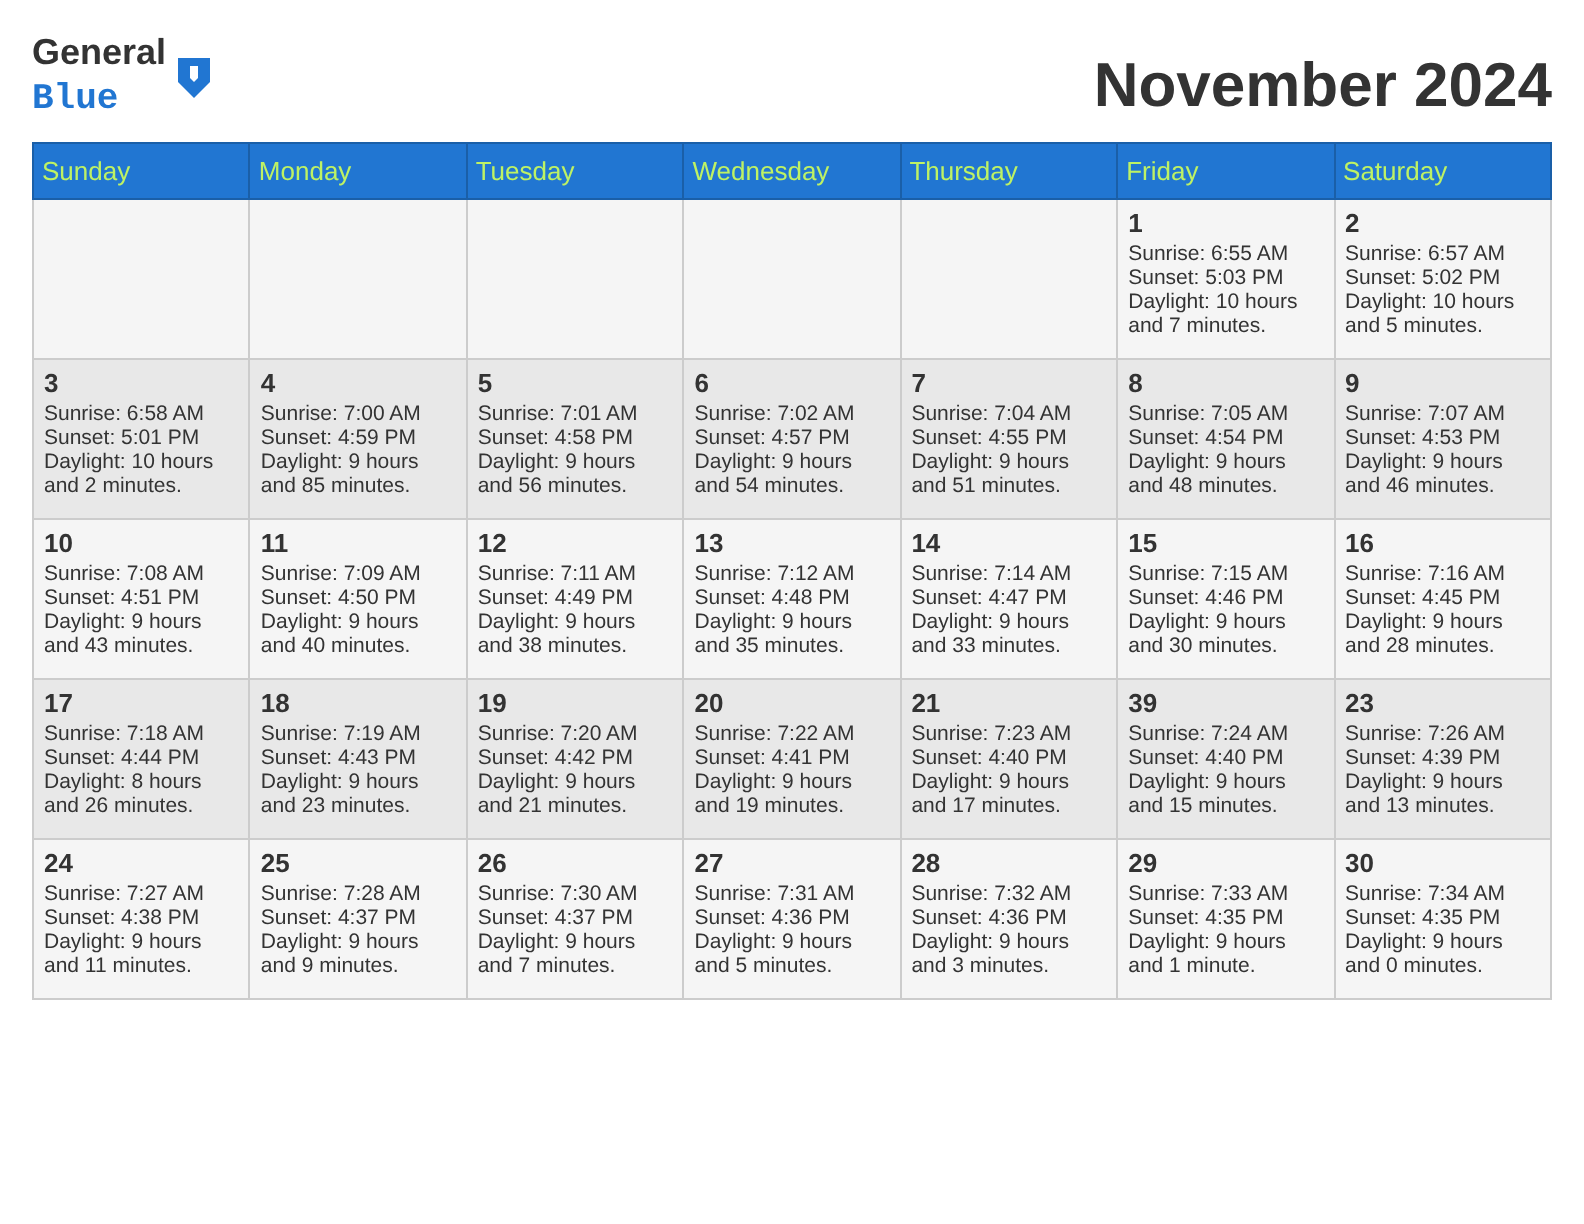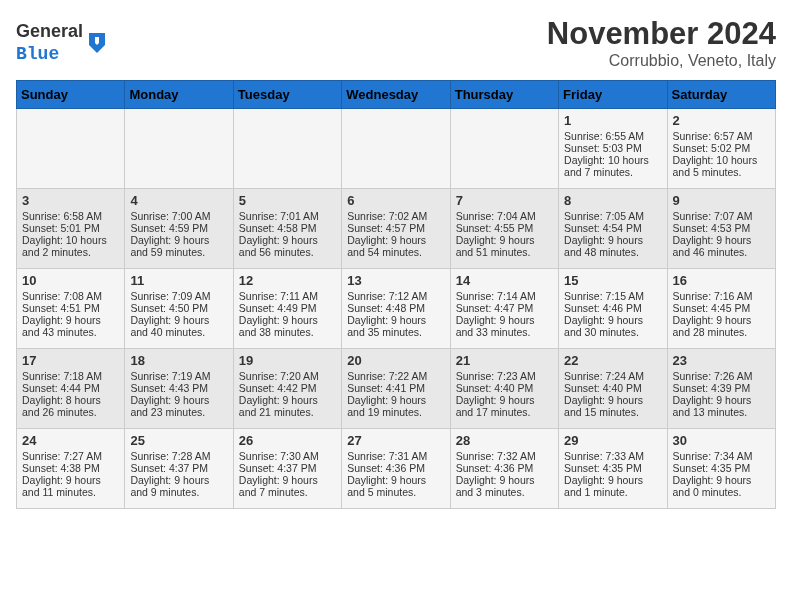--- a/index.html
+++ b/index.html
@@ -6,21 +6,21 @@
     body {
       font-family: Arial, sans-serif;
       background: #fff;
       width: 792px;
       min-height: 612px;
       padding: 16px;
     }
     .header-area {
       display: flex;
       justify-content: space-between;
-      align-items: center;
+      align-items: flex-end;
       margin-bottom: 10px;
     }
     .logo {
       display: flex;
       align-items: center;
     }
     .logo-text {
       font-size: 18px;
       font-weight: bold;
       line-height: 1.2;
@@ -44,24 +44,24 @@
       font-size: 16px;
       color: #555;
     }
     table {
       width: 100%;
       border-collapse: collapse;
       table-layout: fixed;
     }
     thead tr th {
       background-color: #2176d2;
-      color: #000000;
+      color: #bef264;
       padding: 6px 4px;
       font-size: 13px;
-      font-weight: bold;
+      font-weight: normal;
       text-align: left;
       border: 1px solid #1a5fa8;
     }
     tbody tr td {
       border: 1px solid #ccc;
       vertical-align: top;
       padding: 4px 5px;
       font-size: 10.5px;
       color: #333;
       height: 80px;
@@ -93,21 +93,20 @@
         <span class="blue">Blue</span>
       </div>
     </div>
     <svg class="logo-icon" viewBox="0 0 24 28" fill="none" xmlns="http://www.w3.org/2000/svg">
       <path d="M4 4 L20 4 L20 16 L12 24 L4 16 Z" fill="#2176d2"></path>
       <path d="M10 8 L14 8 L14 14 L12 16 L10 14 Z" fill="white"></path>
     </svg>
   </div>
   <div class="title-area">
     <div class="month-title">November 2024</div>
-    <div class="location">Corrubbio, Veneto, Italy</div>
   </div>
 </div>
 
 <table>
   <thead>
     <tr>
     <th>Sunday</th>
         <th>Monday</th>
         <th>Tuesday</th>
         <th>Wednesday</th>
@@ -140,21 +139,21 @@
         <td>
           <span class="day-number">3</span>
           <div>Sunrise: 6:58 AM</div>
           <div>Sunset: 5:01 PM</div>
           <div>Daylight: 10 hours and 2 minutes.</div>
         </td>
         <td>
           <span class="day-number">4</span>
           <div>Sunrise: 7:00 AM</div>
           <div>Sunset: 4:59 PM</div>
-          <div>Daylight: 9 hours and 59 minutes.</div>
+          <div>Daylight: 9 hours and 85 minutes.</div>
         </td>
         <td>
           <span class="day-number">5</span>
           <div>Sunrise: 7:01 AM</div>
           <div>Sunset: 4:58 PM</div>
           <div>Daylight: 9 hours and 56 minutes.</div>
         </td>
         <td>
           <span class="day-number">6</span>
           <div>Sunrise: 7:02 AM</div>
@@ -249,21 +248,21 @@
           <div>Sunset: 4:41 PM</div>
           <div>Daylight: 9 hours and 19 minutes.</div>
         </td>
         <td>
           <span class="day-number">21</span>
           <div>Sunrise: 7:23 AM</div>
           <div>Sunset: 4:40 PM</div>
           <div>Daylight: 9 hours and 17 minutes.</div>
         </td>
         <td>
-          <span class="day-number">22</span>
+          <span class="day-number">39</span>
           <div>Sunrise: 7:24 AM</div>
           <div>Sunset: 4:40 PM</div>
           <div>Daylight: 9 hours and 15 minutes.</div>
         </td>
         <td>
           <span class="day-number">23</span>
           <div>Sunrise: 7:26 AM</div>
           <div>Sunset: 4:39 PM</div>
           <div>Daylight: 9 hours and 13 minutes.</div>
         </td>

